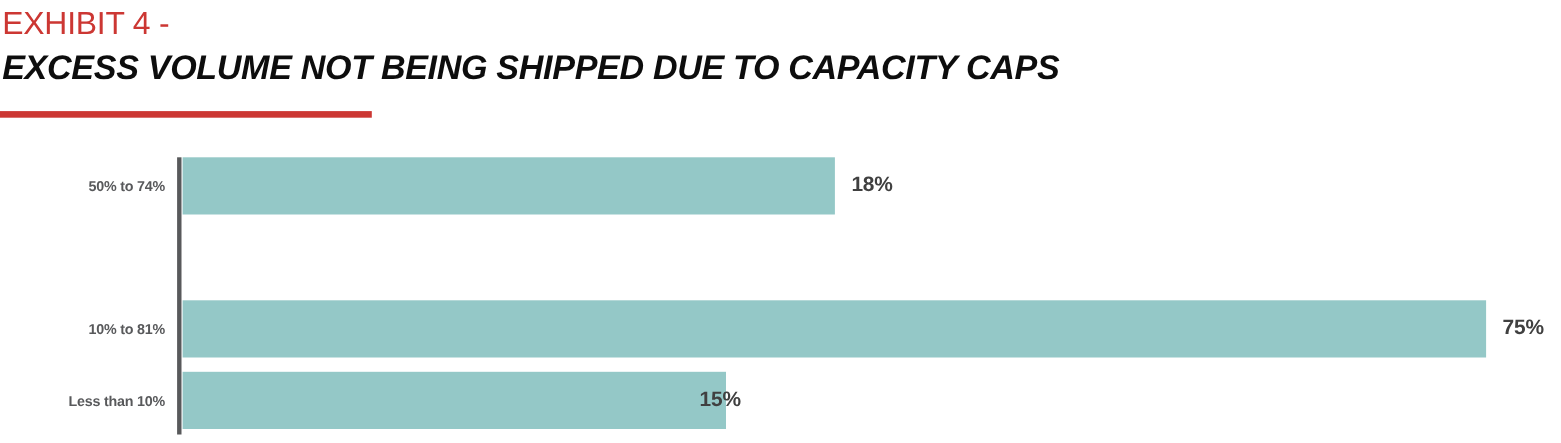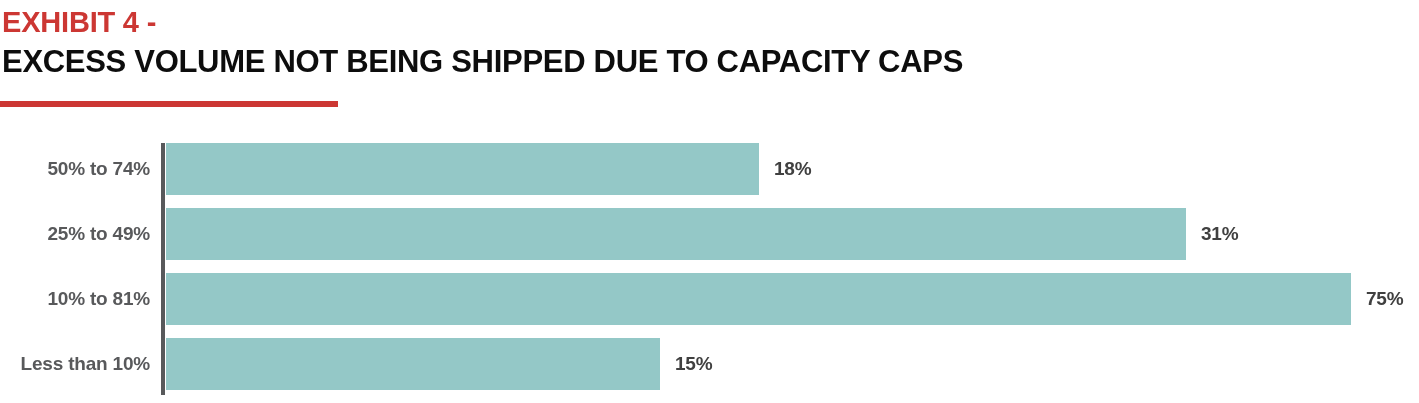--- a/index.html
+++ b/index.html
@@ -21,36 +21,37 @@
 
   
   .header { position: absolute; left: 0; top: 0; width: 1419px; }
 
   .eyebrow {
     position: absolute;
     left: 2px;
     top: 6px;
     font-size: 29px;
     line-height: 32px;
-    font-weight: 700;
+    font-weight: 400;
     letter-spacing: -0.2px;
     color: #cc3733;
     white-space: nowrap;
   }
 
   .headline {
     position: absolute;
     left: 2px;
     top: 44px;
     font-size: 31px;
     line-height: 36px;
     font-weight: 900;
     letter-spacing: -0.3px;
     color: #0d0d0d;
     white-space: nowrap;
+    font-style: italic;
   }
 
   .rule {
     position: absolute;
     left: 0px;
     top: 101px;
     width: 338px;
     height: 6px;
     background: #cc3733;
   }
@@ -90,21 +91,21 @@
 
   .cat-label {
     position: absolute;
     left: 0px;
     top: 0;
     width: 150px;
     height: 52px;
     display: flex;
     align-items: center;
     justify-content: flex-end;
-    font-size: 19px;
+    font-size: 13px;
     font-weight: 700;
     letter-spacing: -0.2px;
     color: #58595b;
     white-space: nowrap;
   }
 
   .bar {
     position: absolute;
     left: 166px;
     top: 0;
@@ -137,31 +138,26 @@
   </div>
 
   <div class="chart">
     <div class="axis-line"></div>
     <div class="plot" id="plot-area">
         <div class="row" style="top: 0px;">
           <div class="cat-label">50% to 74%</div>
           <div class="bar" style="width: 593px; background: rgb(148, 200, 199);"></div>
           <div class="val-label" style="left: 774px;">18%</div>
         </div>
-        <div class="row" style="top: 65px;">
-          <div class="cat-label">25% to 49%</div>
-          <div class="bar" style="width: 1020px; background: rgb(148, 200, 199);"></div>
-          <div class="val-label" style="left: 1201px;">31%</div>
-        </div>
         <div class="row" style="top: 130px;">
           <div class="cat-label">10% to 81%</div>
           <div class="bar" style="width: 1185px; background: rgb(148, 200, 199);"></div>
           <div class="val-label" style="left: 1366px;">75%</div>
         </div>
         <div class="row" style="top: 195px;">
           <div class="cat-label">Less than 10%</div>
           <div class="bar" style="width: 494px; background: rgb(148, 200, 199);"></div>
-          <div class="val-label" style="left: 675px; text-align: center;">15%</div>
+          <div class="val-label" style="left: 636px; text-align: center;">15%</div>
         </div>
       </div>
   </div>
 
 </div>
 
 </body></html>

